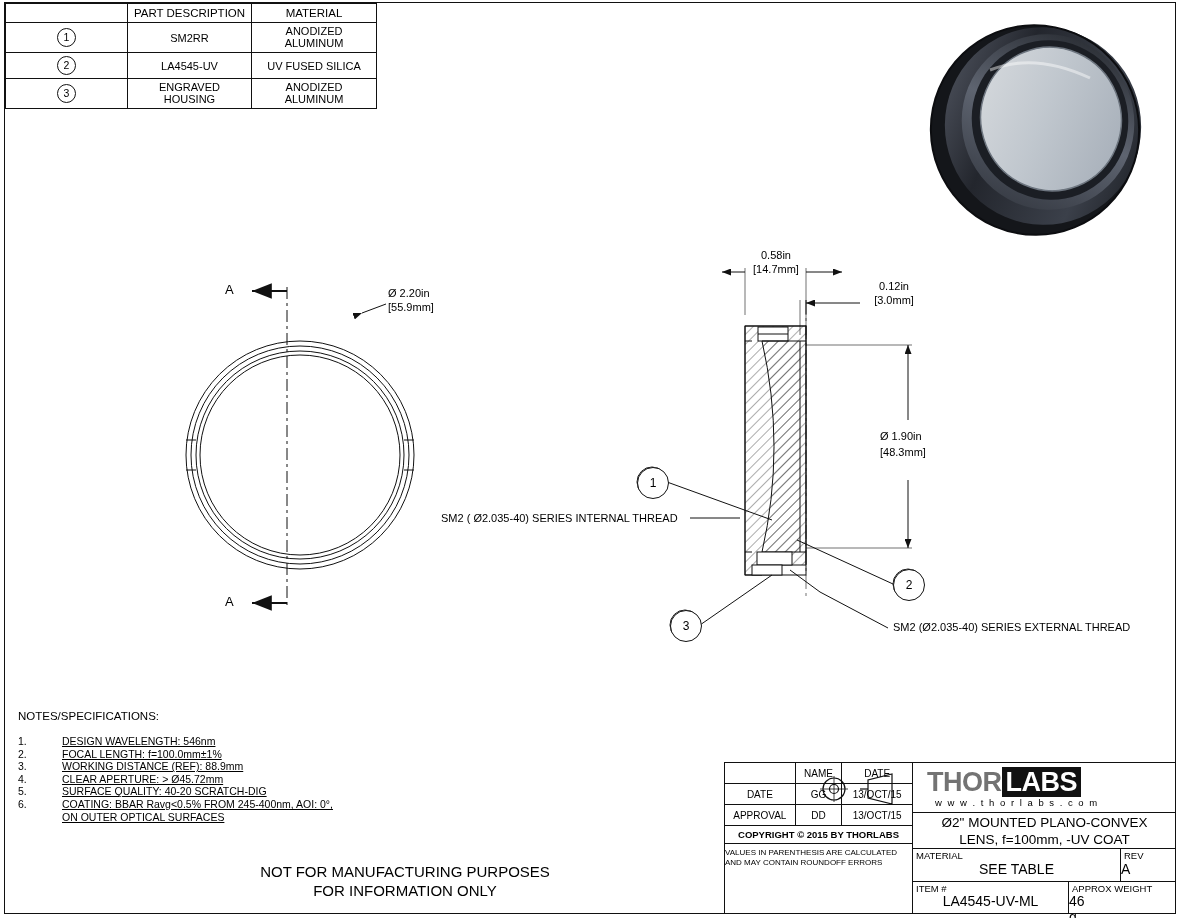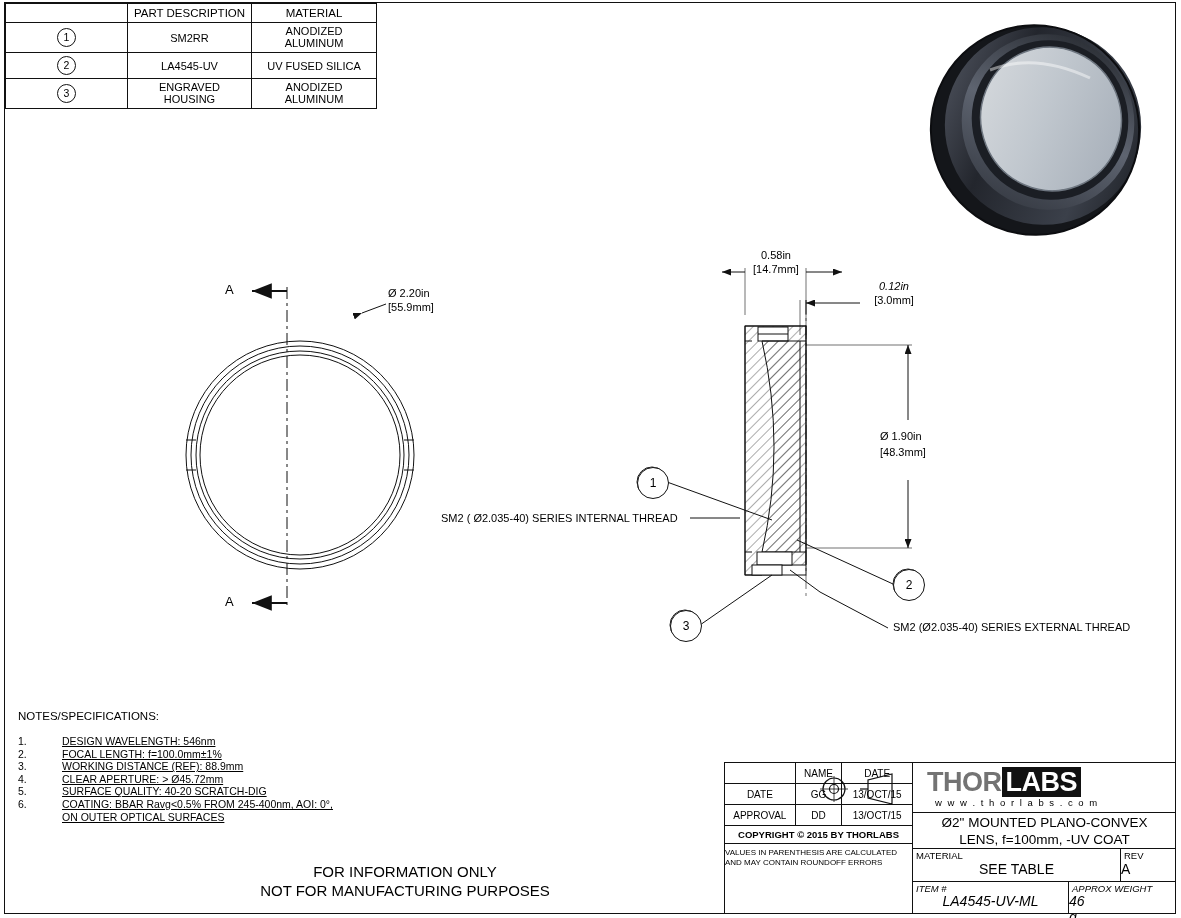--- a/index.html
+++ b/index.html
@@ -229,21 +229,20 @@
     border-left: 1px solid #111;
     box-sizing: border-box;
     text-align: center;
   }
   .tb-rev .cap { font-size: 9.5px; }
   .tb-rev .val { font-size: 14px; }
   .tb-item {
     height: 31px;
     position: relative;
     box-sizing: border-box;
-    font-style: italic;
   }
   .tb-item .cap { position: absolute; left: 3px; top: 1px; font-size: 9.5px; }
   .tb-item .val { position: absolute; left: 0; right: 108px; top: 11px; text-align: center; font-size: 14px; }
   .tb-weight {
     position: absolute;
     right: 0; top: 0;
     width: 108px; height: 100%;
     border-left: 1px solid #111;
     box-sizing: border-box;
     text-align: center;
@@ -417,21 +416,21 @@
 
   <div class="lbl" style="left:225px; top:283px; font-size:13px;">A</div>
   <div class="lbl" style="left:225px; top:595px; font-size:13px;">A</div>
 
   <div class="lbl" style="left:388px; top:287px;">Ø 2.20in</div>
   <div class="lbl" style="left:388px; top:301px;">[55.9mm]</div>
 
   <div class="lbl center" style="left:744px; top:249px; width:64px;">0.58in</div>
   <div class="lbl center" style="left:740px; top:263px; width:72px;">[14.7mm]</div>
 
-  <div class="lbl center" style="left:858px; top:280px; width:72px;font-style:italic;">0.12in</div>
+  <div class="lbl center" style="left:858px; top:280px; width:72px;">0.12in</div>
   <div class="lbl center" style="left:854px; top:294px; width:80px;">[3.0mm]</div>
 
   <div class="lbl" style="left:880px; top:430px;">Ø 1.90in</div>
   <div class="lbl" style="left:880px; top:446px;">[48.3mm]</div>
 
   <div class="lbl" style="left:441px; top:512px;">SM2 ( Ø2.035-40) SERIES INTERNAL THREAD</div>
   <div class="lbl" style="left:893px; top:621px;">SM2 (Ø2.035-40) SERIES EXTERNAL THREAD</div>
 
   <div class="balloon" style="left:637px; top:467px;">1</div>
   <div class="balloon" style="left:893px; top:569px;">2</div>
@@ -463,22 +462,22 @@
       <span class="num">6.</span>
       <span class="txt">COATING: BBAR Ravg&lt;0.5% FROM 245-400nm, AOI: 0°,</span>
     </div>
     <div class="row">
       <span class="num"></span>
       <span class="txt">ON OUTER OPTICAL SURFACES</span>
     </div>
   </div>
 
   <div class="disclaimer">
+    <div>NOT FOR MANUFACTURING PURPOSES</div>
     <div>FOR INFORMATION ONLY</div>
-    <div>NOT FOR MANUFACTURING PURPOSES</div>
   </div>
 
   <div class="titleblock">
 
     <div class="tb-left">
 
       <table class="tb-grid">
         <tbody>
             <tr>
           <td class="c1 first"></td>

